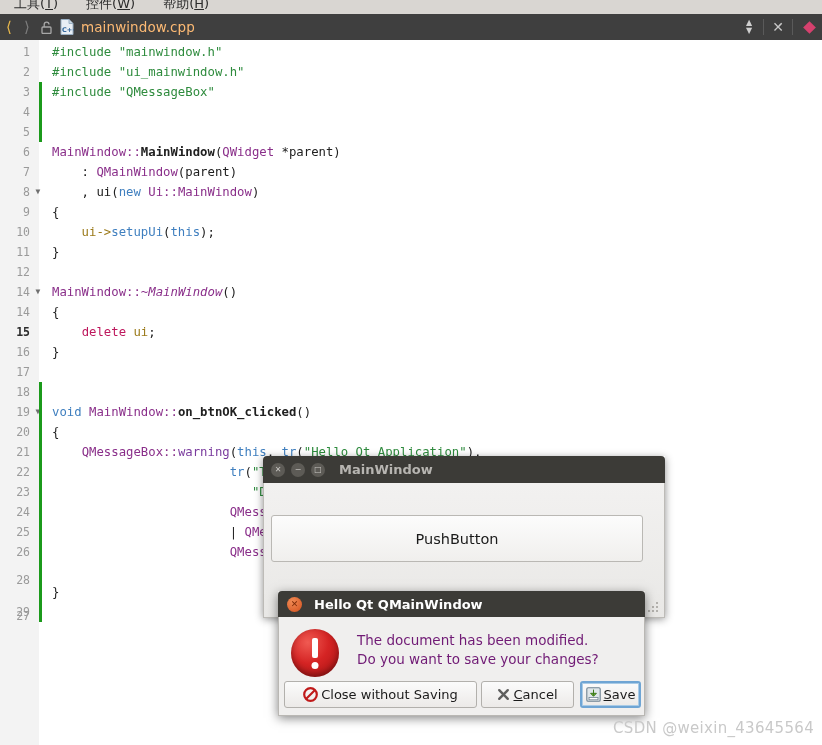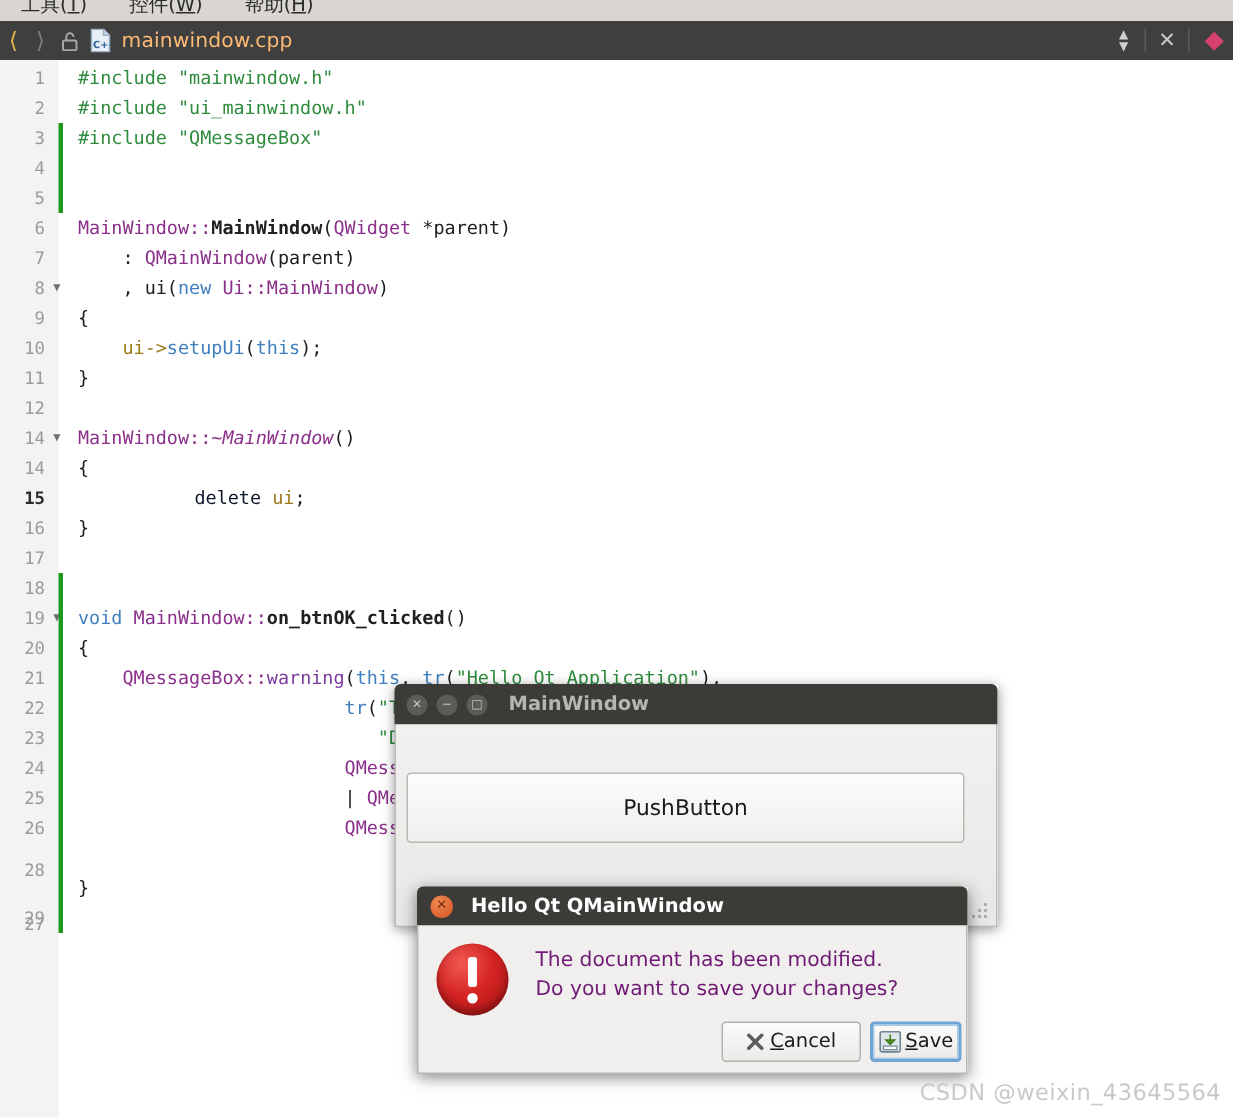--- a/index.html
+++ b/index.html
@@ -90,21 +90,21 @@
     color:#202020;
   }
   .chg{position:absolute;left:39px;width:3px;background:#1b9a1b;}
 
   
   .t-pre{color:#2e8b3d;}          
   .t-str{color:#2e8b3d;}          
   .t-type{color:#8a2f8a;}         
   .t-func{color:#7a3b9e;}
   .t-funcdecl{color:#202020;font-weight:bold;}
-  .t-kw2{color:#0f172a;margin-left:48px;}
+  .t-kw2{color:#be185d;}
   .t-italic{color:#8a2f8a;font-style:italic;}
   .t-blue{color:#3f7fbf;}
   .t-plain{color:#202020;}
   .t-var{color:#9b7a1a;}
 
   
   .mainwin{
     position:absolute;left:263px;top:456px;width:402px;height:161px;
     box-shadow:0 2px 8px rgba(0,0,0,.45);
   }
@@ -332,20 +332,29 @@
   <div class="md-body">
     <div class="warnicon">
       <div class="bang"></div>
         <div class="dot"></div>
     </div>
     <div class="msgtext">
       <div>The document has been modified.</div>
       <div>Do you want to save your changes?</div>
     </div>
     <div class="btnrow" id="btn-row">
+        <div class="dbtn" style="left: 5px; width: 193px;">
+          <span class="ic">
+            <svg width="15" height="15" viewBox="0 0 15 15">
+              <circle cx="7.5" cy="7.5" r="6.3" fill="none" stroke="#c01a1a" stroke-width="2.2"></circle>
+              <line x1="3" y1="12" x2="12" y2="3" stroke="#c01a1a" stroke-width="2.2"></line>
+            </svg>
+          </span>
+          <span class="blabel">Close without Saving</span>
+        </div>
         <div class="dbtn" style="left: 202px; width: 93px;">
           <span class="ic">
             <svg width="13" height="13" viewBox="0 0 13 13">
               <g stroke="#5d5d5d" stroke-width="2.4" stroke-linecap="round">
                 <line x1="2.2" y1="2.2" x2="10.8" y2="10.8"></line>
                 <line x1="10.8" y1="2.2" x2="2.2" y2="10.8"></line>
               </g>
             </svg>
           </span>
           <span class="blabel"><u>C</u>ancel</span>

